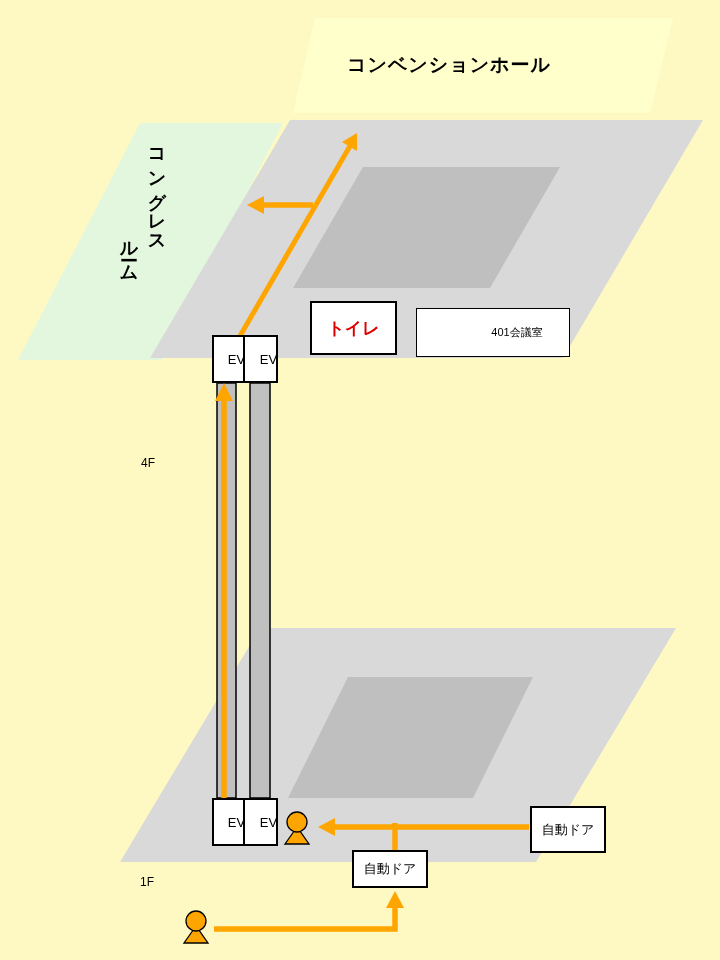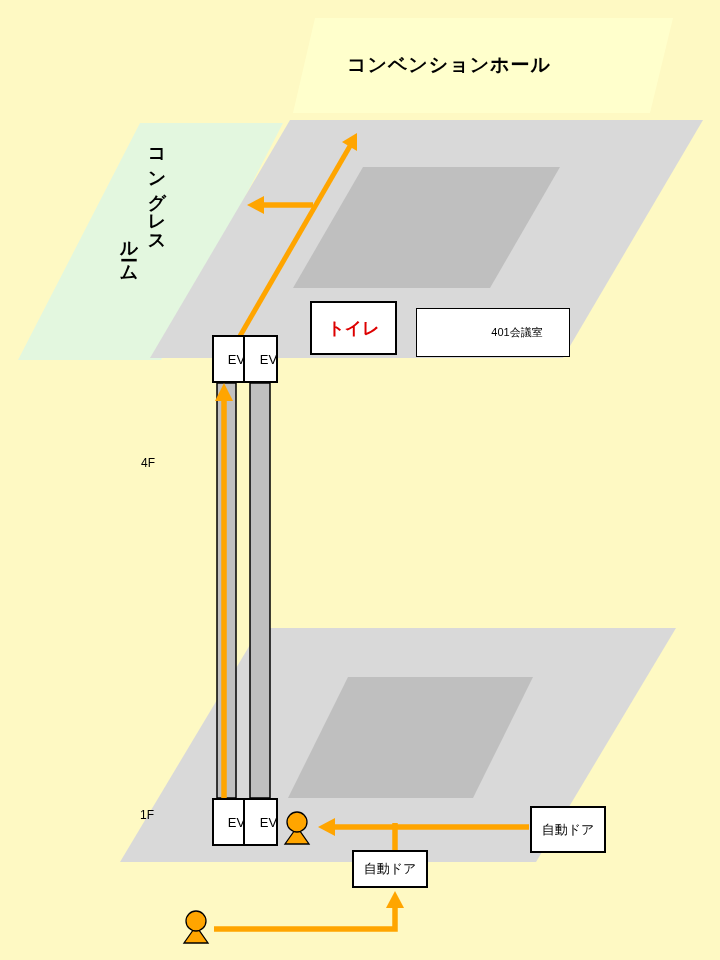--- a/index.html
+++ b/index.html
@@ -75,21 +75,21 @@
       <circle cx="196" cy="921" r="10" stroke="#000" stroke-width="1.3" fill="#FFA500"></circle>
     </g>
   </svg>
 
   <div class="lbl hall-label" style="left:347px;top:52px;">コンベンションホール</div>
 
   <div class="lbl vtext" style="left:145px;top:137px;">コングレス</div>
   <div class="lbl vtext" style="left:117px;top:229px;">ルーム</div>
 
   <div class="lbl floor-label" style="left:141px;top:456px;">4F</div>
-  <div class="lbl floor-label" style="left:140px;top:808px;">1F</div>
+  <div class="lbl floor-label" style="left:140px;top:875px;">1F</div>
 
 
   <div class="box red b" style="left:310px;top:301px;width:87px;height:54px;font-size:17px;text-align:center;">トイレ</div>
 
   <div class="combo" style="left:416px;top:308px;width:154px;height:49px;">
     <div class="cell" style="flex:1;margin-left:48px;">401会議室</div>
   </div>
 
   <div class="box ev" style="left:212px;top:335px;width:33px;height:48px;">EV</div>
   <div class="box ev" style="left:243px;top:335px;width:35px;height:48px;">EV</div>

